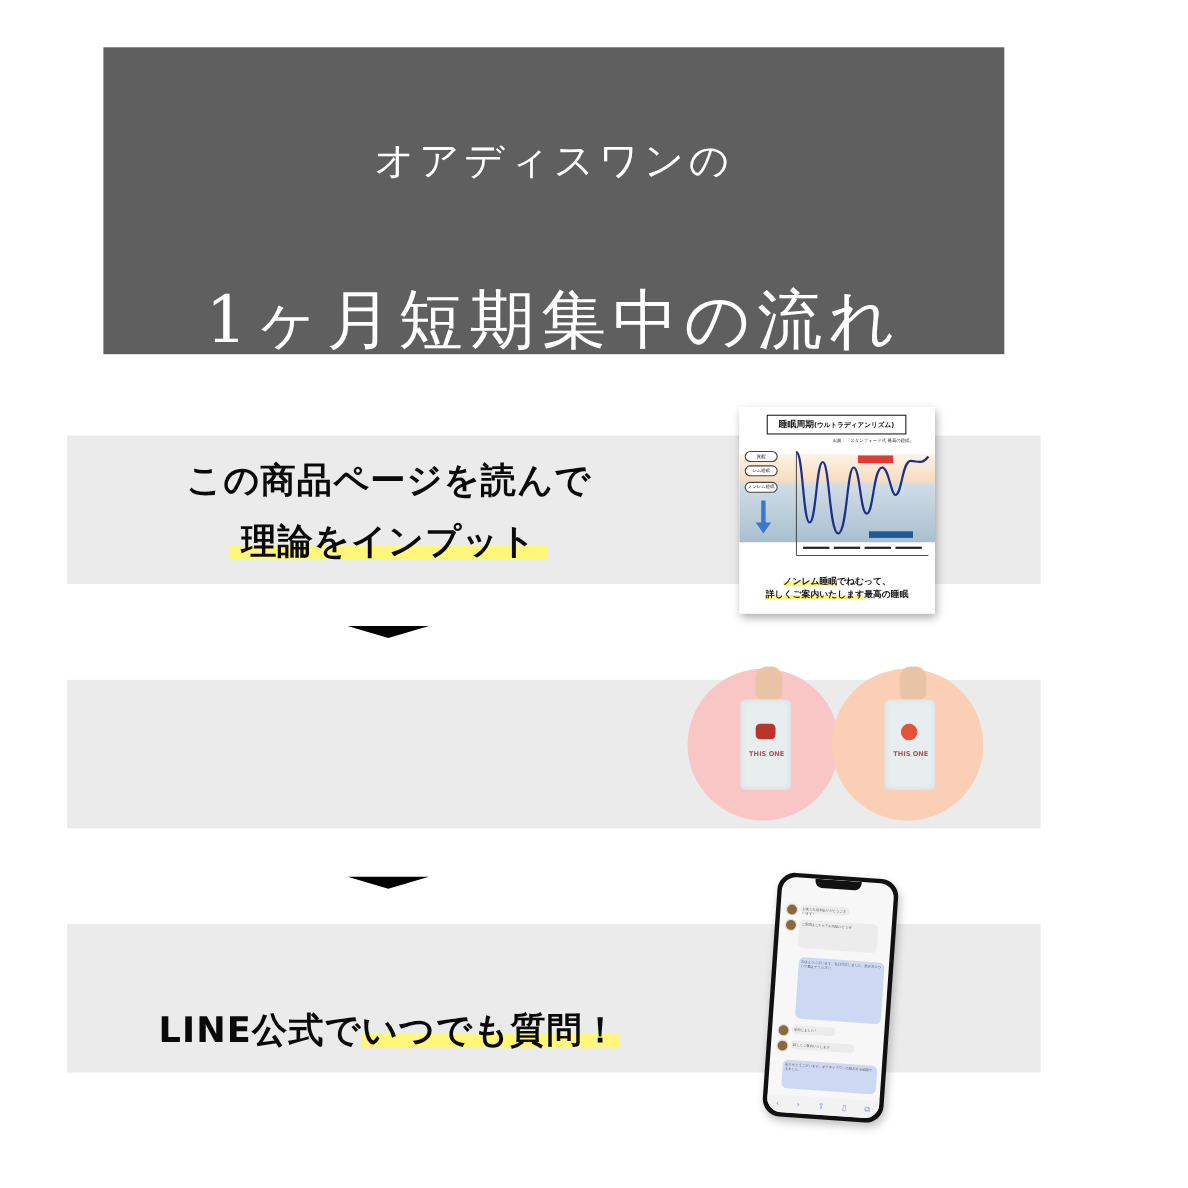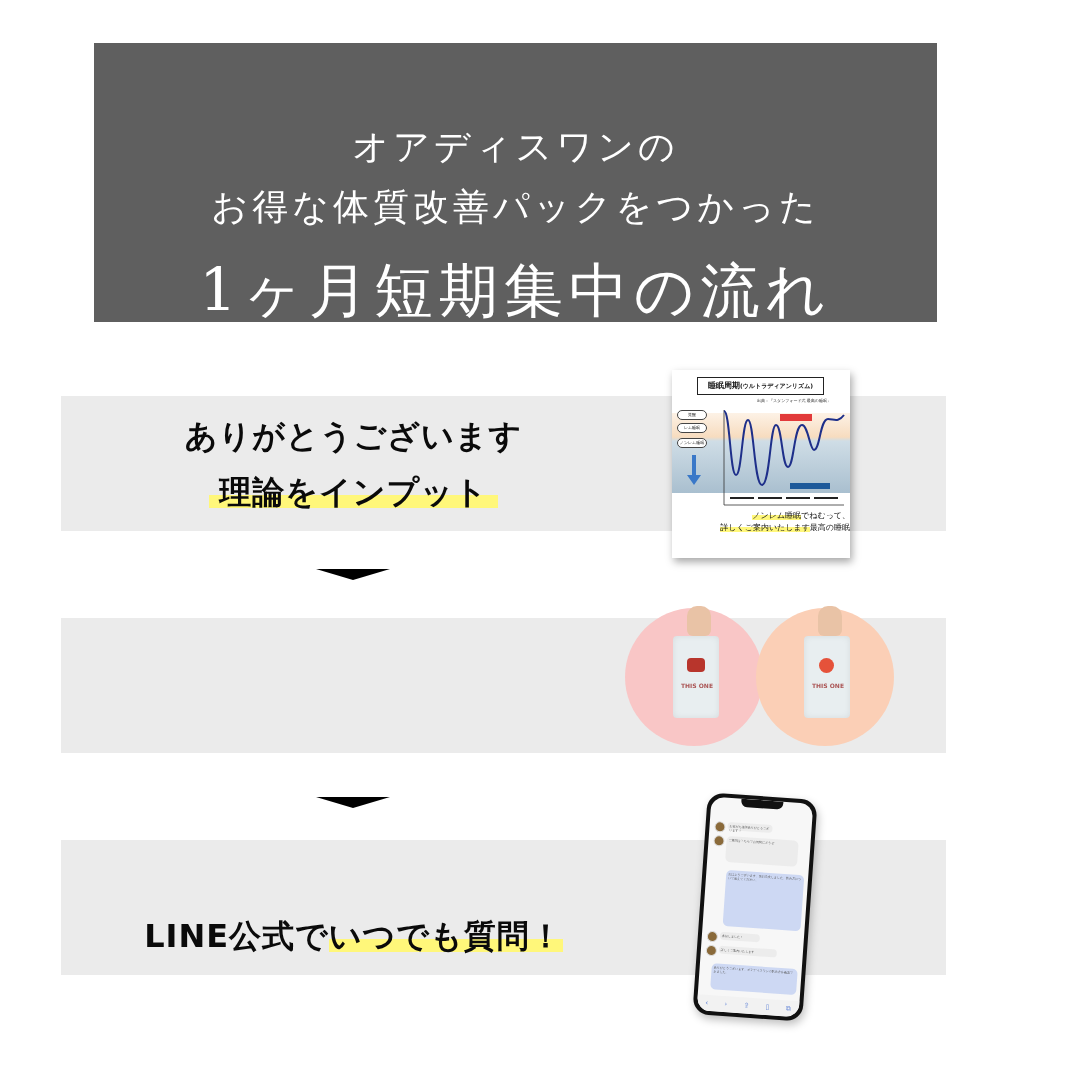--- a/index.html
+++ b/index.html
@@ -4,21 +4,20 @@
   <style>
     html, body { margin: 0; padding: 0; }
     body {
       width: 1080px; height: 1080px; background: #ffffff; position: relative; overflow: hidden;
       font-family: "DejaVu Sans", sans-serif;
     }
     .title-box {
       position: absolute; left: 94px; top: 43px; width: 819px; height: 279px;
       background: #5f5f5f; color: #ffffff; text-align: center;
       font-family: "DejaVu Serif", serif;
-      padding-left: 24px;
     }
     .title-line1 { position: absolute; left: 0; right: 0; top: 82px; font-size: 36px; letter-spacing: 4px; line-height: 44px; }
     .title-line2 { position: absolute; left: 0; right: 0; top: 142px; font-size: 36px; letter-spacing: 4px; line-height: 44px; }
     .title-line3 { position: absolute; left: 0; right: 0; top: 218px; font-size: 59px; letter-spacing: 6px; line-height: 60px; }
 
     .step {
       position: absolute; left: 61px; width: 885px; height: 135px; background: #ebebeb;
     }
     .step-text {
       position: absolute; left: 0; width: 585px; text-align: center;
@@ -38,21 +37,21 @@
       position: absolute; left: 672px; top: 370px; width: 178px; height: 188px; background: #ffffff;
       box-shadow: 2px 4px 8px rgba(0,0,0,0.35);
     }
     .chart-title-box {
       position: absolute; left: 25px; top: 7px; width: 125px; height: 16px; border: 1.5px solid #222;
       font-size: 8px; font-weight: bold; text-align: center; line-height: 16px; color: #111;
     }
     .chart-source { position: absolute; left: 85px; top: 28px; font-size: 4px; color: #333; }
     .chart-area { position: absolute; left: 0; top: 35px; width: 178px; height: 115px; }
     .chart-caption {
-      position: absolute; left: 0; right: 0; top: 140px; text-align: right; font-size: 8px; font-weight: normal;
+      position: absolute; left: 0; right: 0; top: 153px; text-align: center; font-size: 8px; font-weight: bold;
       line-height: 12px; color: #111;
     }
     .chart-caption .hl { background: linear-gradient(transparent 50%, #fff77a 50%); }
     .legend-pill {
       position: absolute; left: 5px; width: 28px; height: 8px; border: 1px solid #444; border-radius: 5px;
       background: #fff; font-size: 4px; text-align: center; line-height: 8px; color: #222;
     }
     
     .circle {
       position: absolute; width: 138px; height: 138px; border-radius: 50%;
@@ -79,26 +78,25 @@
     .bubble.in { background: #ececec; }
     .bubble.out { background: #cdd8f3; }
     .chat-avatar { position: absolute; width: 9px; height: 9px; border-radius: 50%; background: #8a6a3a; border: 1px solid #ddd; }
     .phone-toolbar { position: absolute; left: 0; right: 0; bottom: 0; height: 16px; background: #f2f2f2; display: flex; justify-content: space-around; align-items: center; font-size: 7px; color: #6b8bd8; }
   </style>
 </head>
 <body>
 
 <div class="title-box">
   <div class="title-line1">オアディスワンの</div>
-  <div class="title-line2">お得な体質改善パックをつかった</div>
   <div class="title-line3">1ヶ月短期集中の流れ</div>
 </div>
 
 <div class="step" style="top:396px;">
-  <div class="step-text" style="top:10px;">ありがとうございます</div>
+  <div class="step-text" style="top:10px;">この商品ページを読んで</div>
   <div class="step-text" style="top:66px;text-align:center;">
     <span class="hl" style="padding:0 10px;">理論をインプット</span>
   </div>
 </div>
 
 <div class="chart-card">
   <div class="chart-title-box">
     <span>睡眠周期</span><span style="font-size:6px;">(ウルトラディアンリズム)</span>
   </div>
   <div class="chart-source">出典：『スタンフォード式 最高の睡眠』</div>

